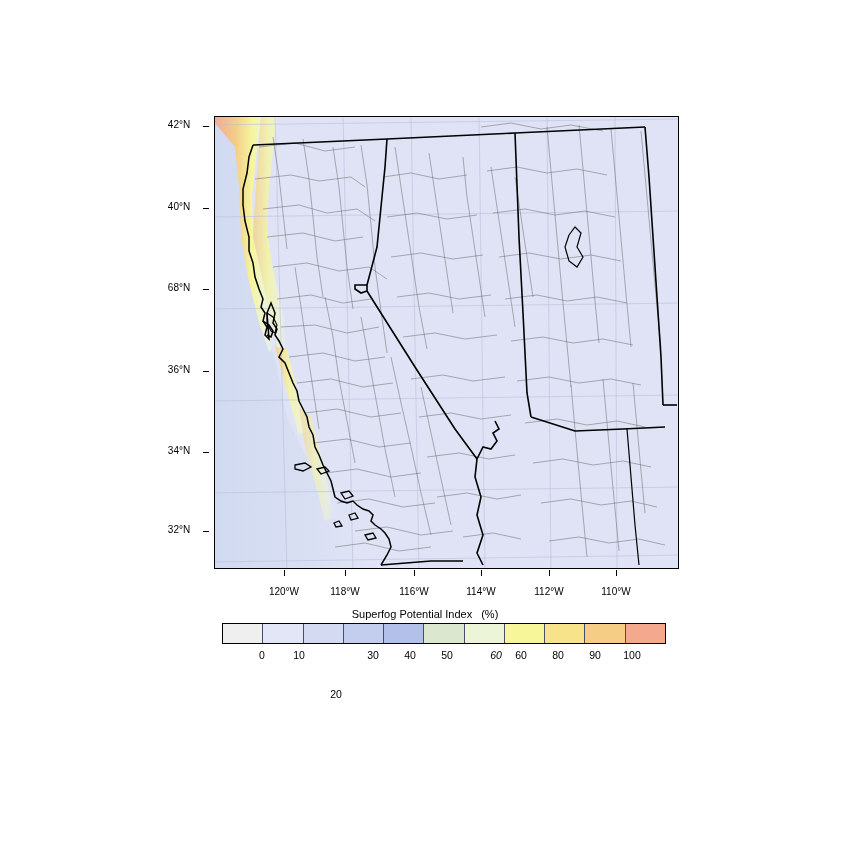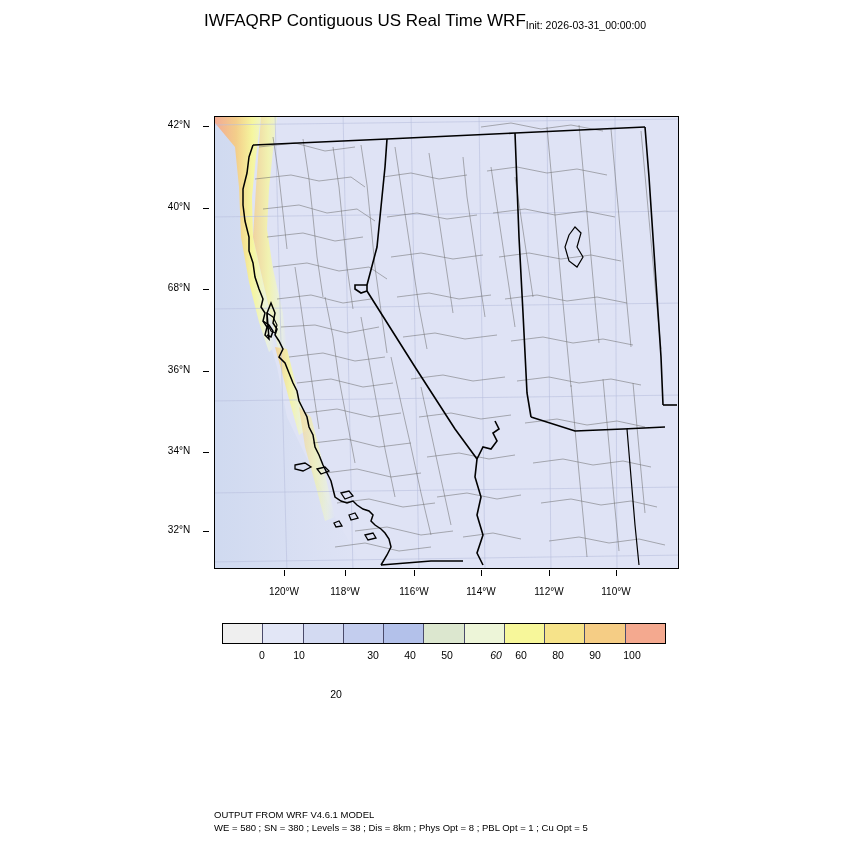--- a/index.html
+++ b/index.html
@@ -140,23 +140,20 @@
     font-size: 9.5px;
     line-height: 13px;
     white-space: nowrap;
   }
 </style>
 </head>
 <body>
 
 <div class="page">
 
-  <div class="main-title">
-    <span>IWFAQRP Contiguous US Real Time WRF</span><span class="init">Init: 2026-03-31_00:00:00</span>
-  </div>
 
 
   <div class="map-frame">
     <svg class="map-svg" width="463" height="451" viewBox="0 0 463 451">
       <defs>
         <linearGradient id="coastband" x1="0" y1="0" x2="1" y2="0">
           <stop offset="0%" stop-color="#f4a98f"></stop>
           <stop offset="35%" stop-color="#f5cd85"></stop>
           <stop offset="62%" stop-color="#f7f79a"></stop>
           <stop offset="85%" stop-color="#edf5d8"></stop>
@@ -339,20 +336,23 @@
 
   <div class="xtick" style="left:481px; top:570px;"></div>
   <div class="xlab" style="left:451px; top:586px; width:60px;">114°W</div>
 
   <div class="xtick" style="left:549px; top:570px;"></div>
   <div class="xlab" style="left:519px; top:586px; width:60px;">112°W</div>
 
   <div class="xtick" style="left:616px; top:570px;"></div>
   <div class="xlab" style="left:586px; top:586px; width:60px;">110°W</div>
 
+  <div class="cbar-title">
+    <span>Superfog Potential Index</span><span class="units">(%)</span>
+  </div>
 
   <div class="cbar">
     <div class="cell" style="background: rgb(239, 239, 239);"></div>
     <div class="cell" style="background: rgb(226, 230, 246);"></div>
     <div class="cell" style="background: rgb(211, 218, 242);"></div>
     <div class="cell" style="background: rgb(195, 205, 238);"></div>
     <div class="cell" style="background: rgb(179, 193, 234);"></div>
     <div class="cell" style="background: rgb(220, 231, 207);"></div>
     <div class="cell" style="background: rgb(237, 245, 216);"></div>
     <div class="cell" style="background: rgb(247, 247, 154);"></div>
@@ -368,18 +368,14 @@
     <span style="left:151px;">30</span>
     <span style="left:188px;">40</span>
     <span style="left:225px;">50</span>
     <span style="left:274px;font-style:italic;">60</span>
     <span style="left:299px;">60</span>
     <span style="left:336px;">80</span>
     <span style="left:373px;">90</span>
     <span style="left:410px;">100</span>
   </div>
 
-  <div class="footer">
-    <div>OUTPUT FROM WRF V4.6.1 MODEL</div>
-    <div>WE = 580 ; SN = 380 ; Levels = 38 ; Dis = 8km ; Phys Opt = 8 ; PBL Opt = 1 ; Cu Opt = 5</div>
-  </div>
 
 </div>
 
 </body></html>

